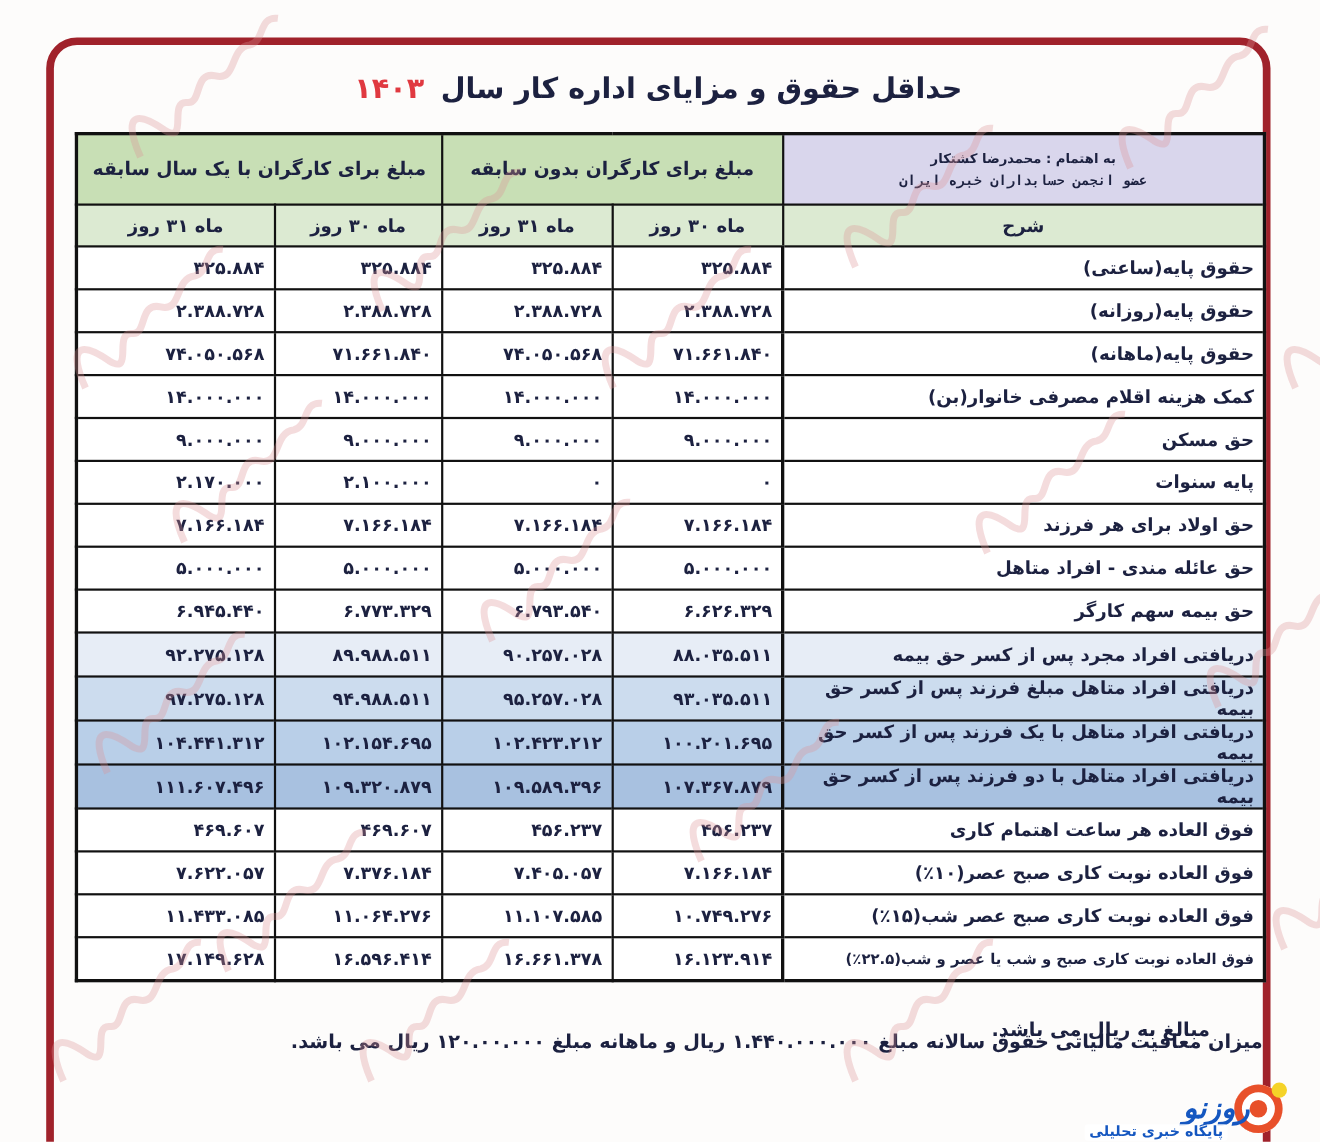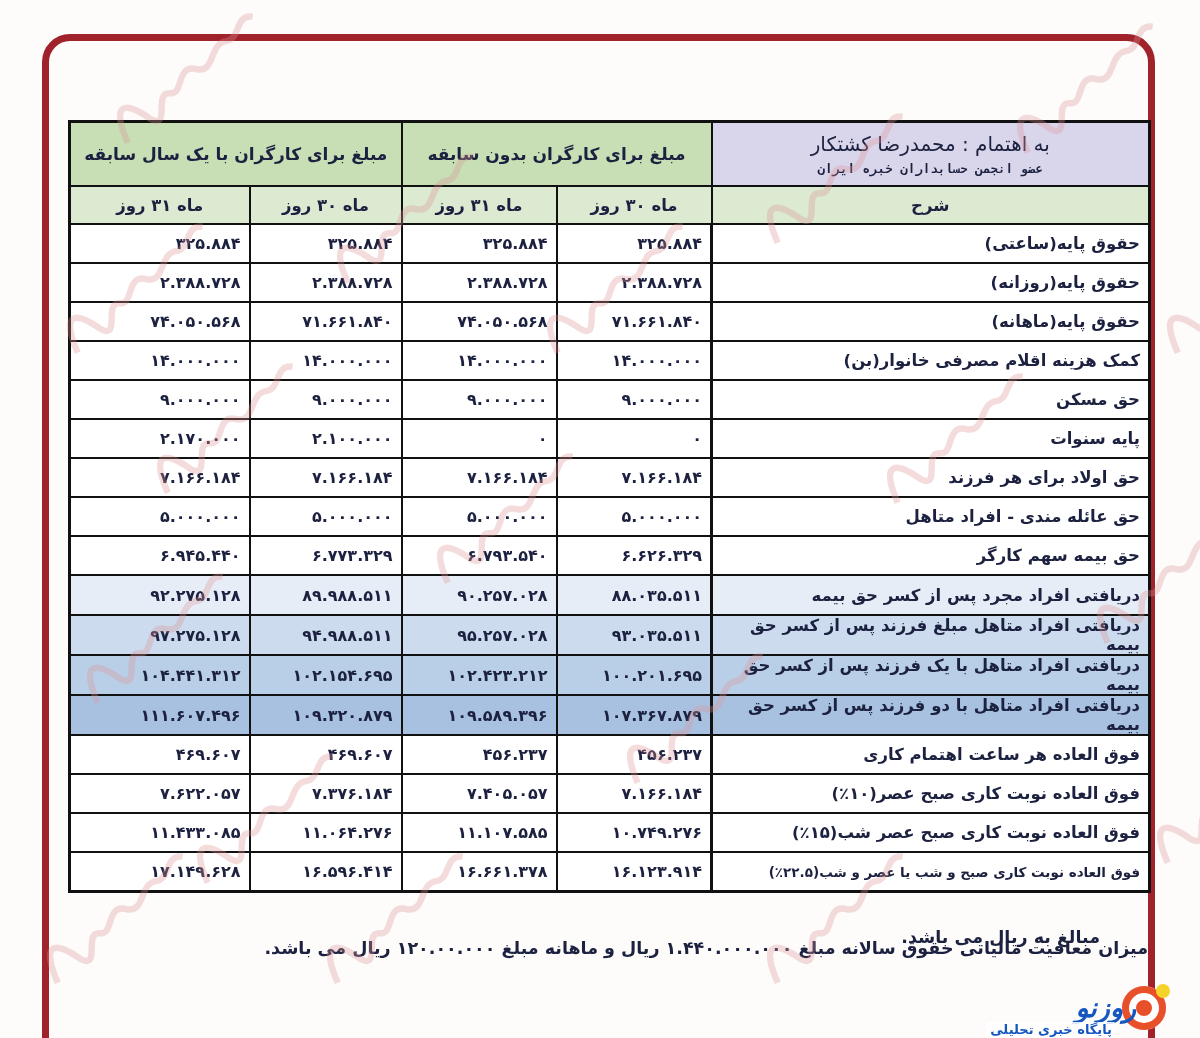--- a/index.html
+++ b/index.html
@@ -27,21 +27,21 @@
     background:#fff;
   }
   table.salary td{
     border:2px solid #111;color:var(--ink,#1c2140);
     padding:0 8px;vertical-align:middle;
   }
   table.salary{border:3px solid #111;}
   .credit-cell{
     background:var(--lavender,#d9d6ec);text-align:center;height:62px;
   }
-  .credit-line1{font-size:20px;font-weight:normal;}
+  .credit-line1{font-size:12px;font-weight:bold;}
   .credit-line2{font-size:12.5px;font-weight:bold;margin-top:5px;font-family:Liberation Mono, monospace;}
   .group-cell{
     background:var(--green-dark,#c8dfb5);text-align:center;
     font-size:17px;font-weight:bold;
   }
   .colhead-cell{
     background:var(--green-light,#dcead2);text-align:center;height:36px;
     font-size:16.5px;font-weight:bold;
   }
   .label-cell{
@@ -89,20 +89,24 @@
     padding:0 4px;border-radius:3px;white-space:nowrap;
   }
 </style>
 </head>
 <body>
 
 <div class="stage">
 
   <div class="frame"></div>
 
+  <div class="title">
+    <span>حداقل حقوق و مزایای اداره کار سال</span>
+    <span class="year">۱۴۰۳</span>
+  </div>
 
   <table class="salary">
     <colgroup>
       <col style="width:438px">
         <col style="width:155px">
         <col style="width:155px">
         <col style="width:152px">
         <col style="width:180px">
     </colgroup>
     <thead>

